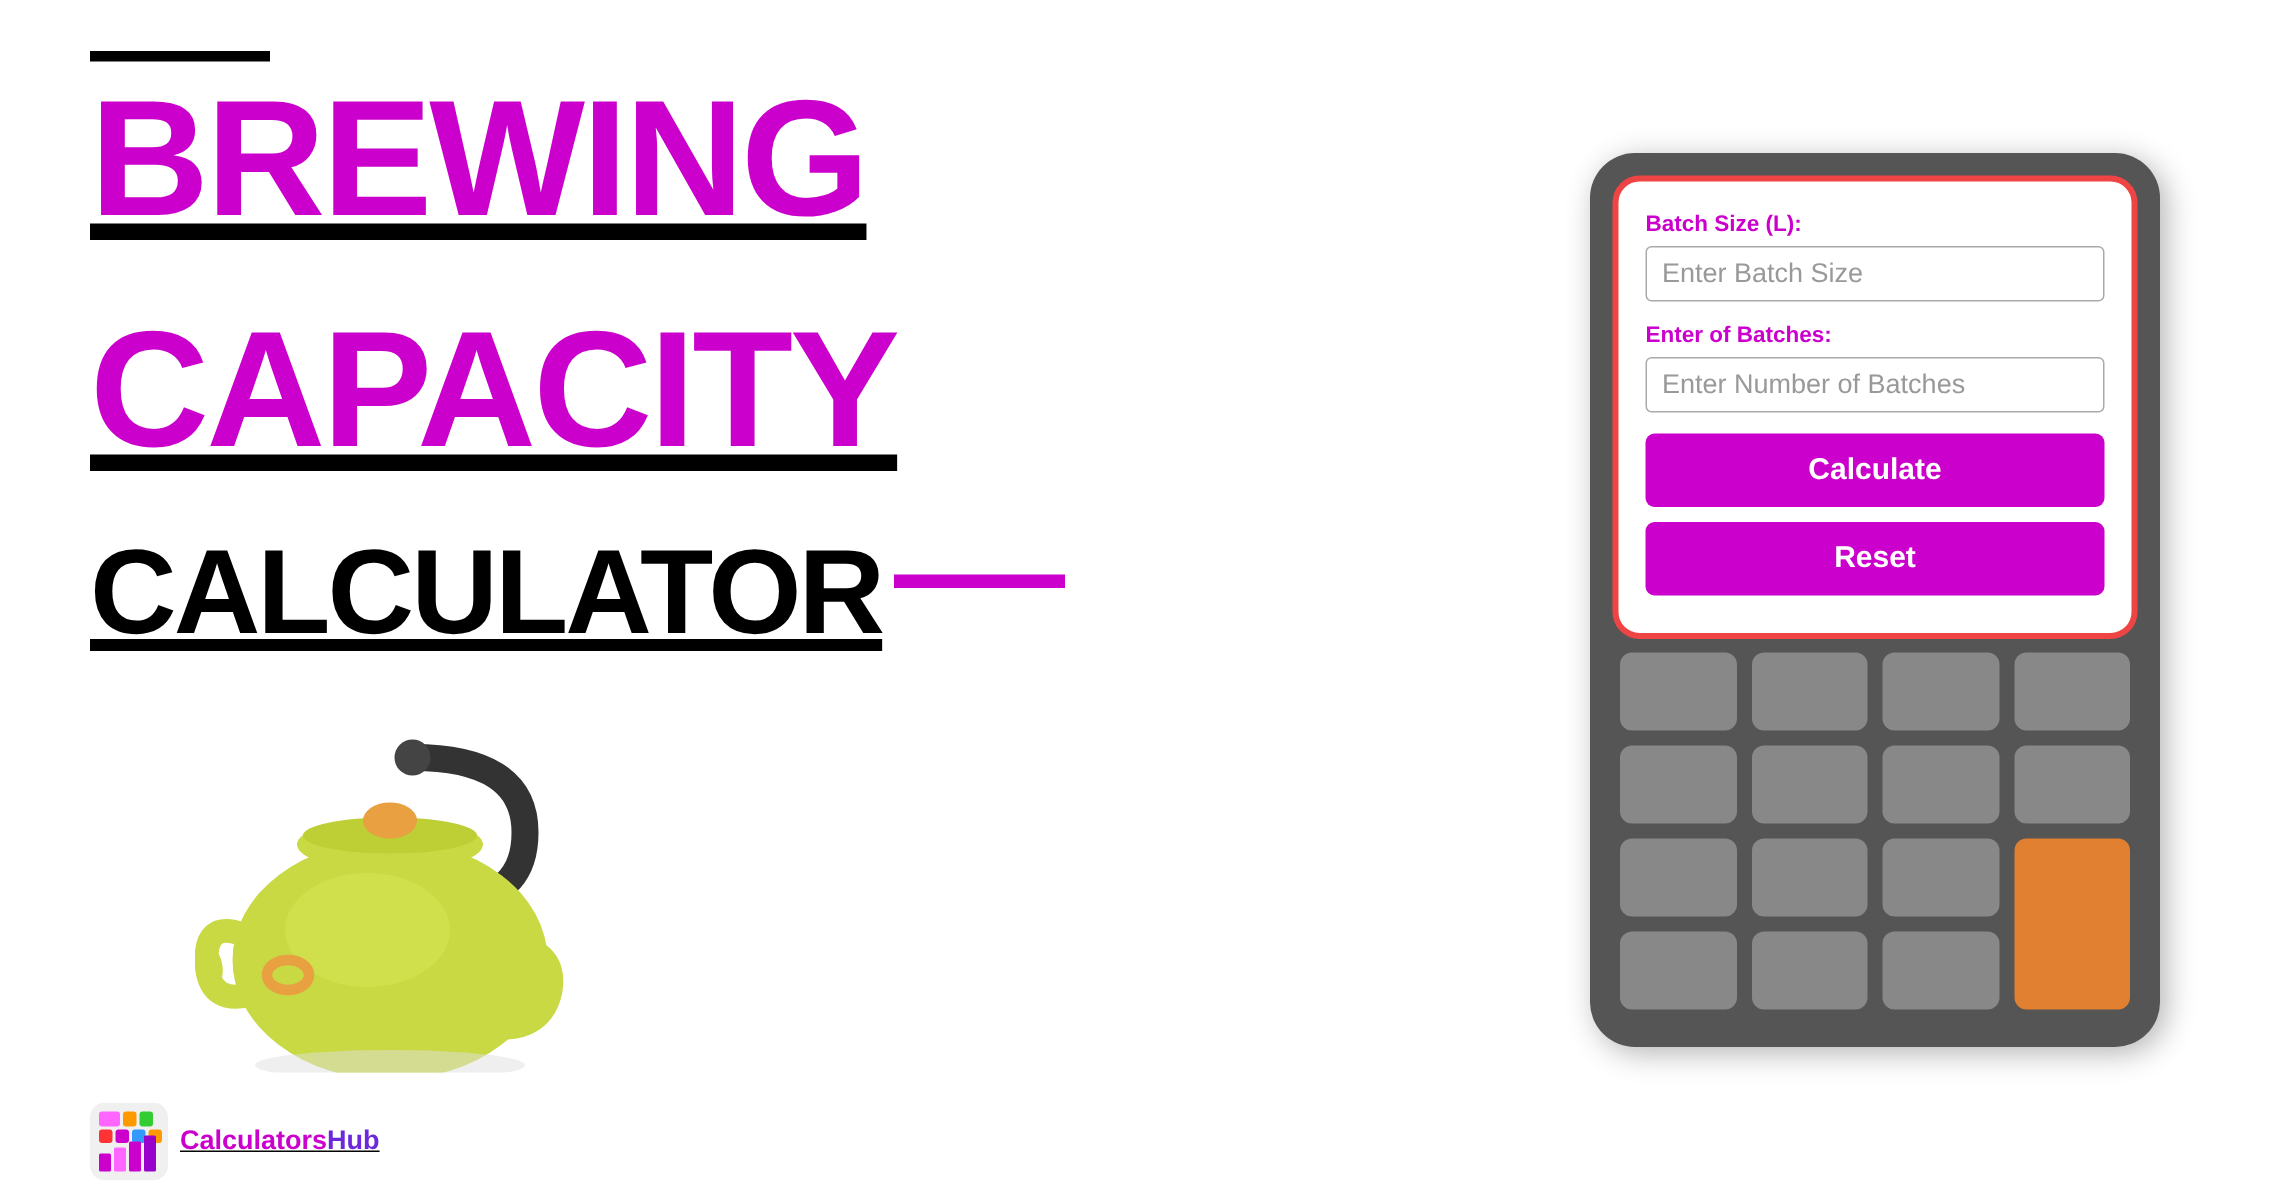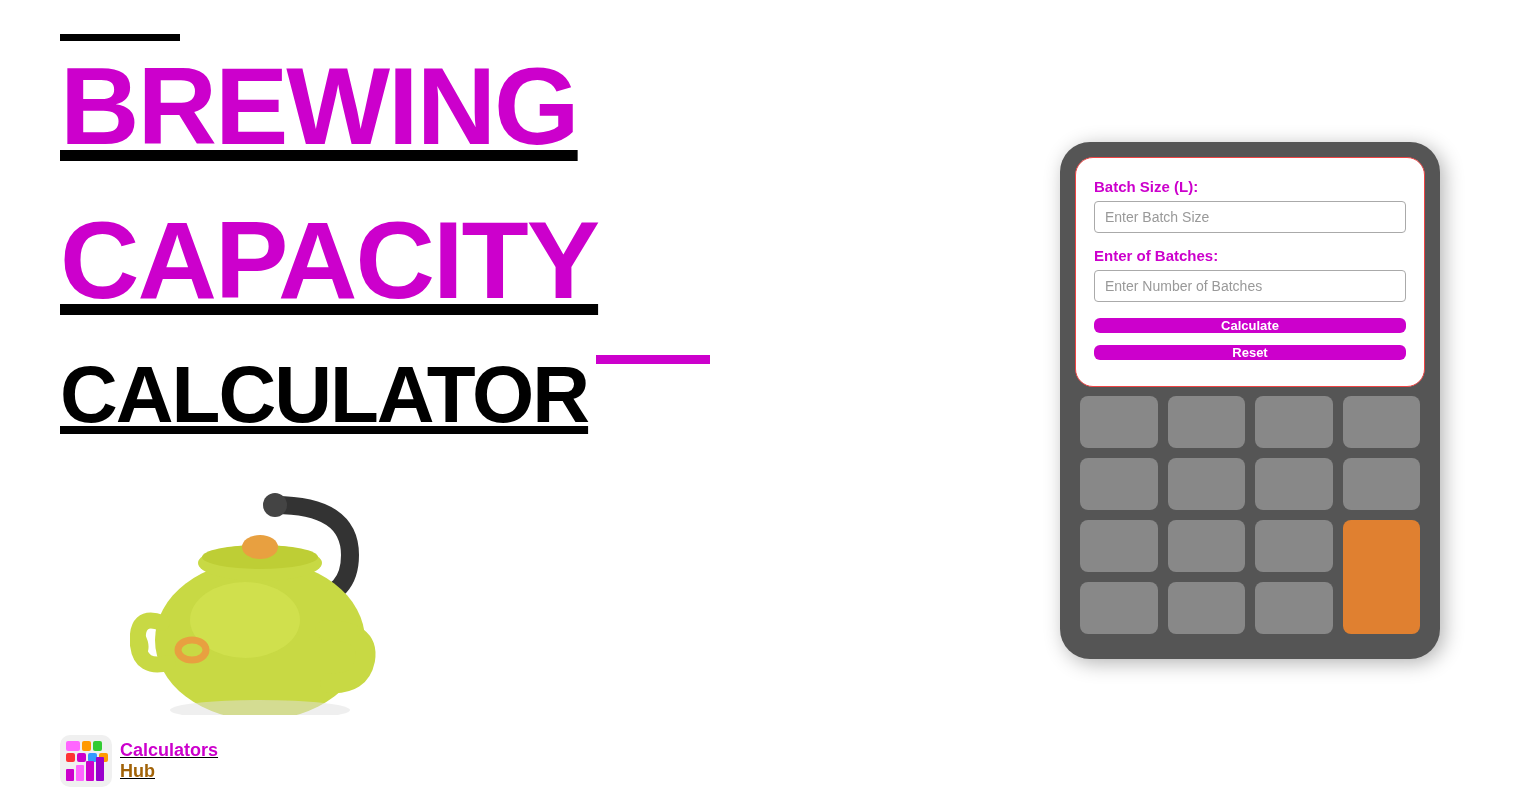--- a/index.html
+++ b/index.html
@@ -44,21 +44,21 @@
       font-size: 110px;
       font-weight: 900;
       color: #cc00cc;
       line-height: 1;
       letter-spacing: -2px;
       margin-top: 44px;
     }
 
     .title-calculator-row {
       display: flex;
-      align-items: flex-start;
+      align-items: center;
       gap: 0;
       margin-top: 40px;
     }
 
     .title-calculator {
       font-size: 80px;
       font-weight: 900;
       color: #000;
       line-height: 1;
       letter-spacing: -2px;
@@ -96,33 +96,33 @@
       margin-top: 20px;
     }
 
     .logo-icon {
       width: 52px;
       height: 52px;
     }
 
     .logo-text {
       display: flex;
-      flex-direction: column;
+      flex-direction: row;
     }
 
     .logo-calculators {
       font-size: 18px;
       font-weight: 700;
       color: #cc00cc;
     }
 
     .logo-hub {
       font-size: 18px;
       font-weight: 700;
-      color: #a16207;
+      color: #6d28d9;
     }
 
     
     .right-section {
       display: flex;
       align-items: center;
       justify-content: center;
       width: 420px;
     }
 
@@ -133,50 +133,51 @@
       padding: 15px;
       box-shadow: 4px 4px 20px rgba(0,0,0,0.3);
     }
 
     
     .calculator-screen {
       background: #ffffff;
       border-radius: 18px;
       padding: 20px 18px 25px;
       margin-bottom: 4px;
-      border: 1px solid #ef4444;
+      border: 4px solid #ef4444;
     }
 
     .field-label {
       font-size: 15px;
       font-weight: 600;
       color: #cc00cc;
       margin-bottom: 6px;
     }
 
     .field-input {
       width: 100%;
       border: 1.5px solid #aaa;
       border-radius: 4px;
       padding: 7px 10px;
-      font-size: 14px;
+      font-size: 18px;
       color: #666;
       outline: none;
       margin-bottom: 14px;
     }
 
     .field-input::placeholder {
       color: #999;
     }
 
     .calc-btn {
       width: 100%;
+      padding: 13px;
       border: none;
       border-radius: 6px;
-      font-size: 13px;
+      font-size: 20px;
       font-weight: 700;
       color: #ffffff;
       cursor: pointer;
       margin-bottom: 10px;
       background: #cc00cc;
     }
 
     .calc-btn:last-child {
       margin-bottom: 0;
     }

